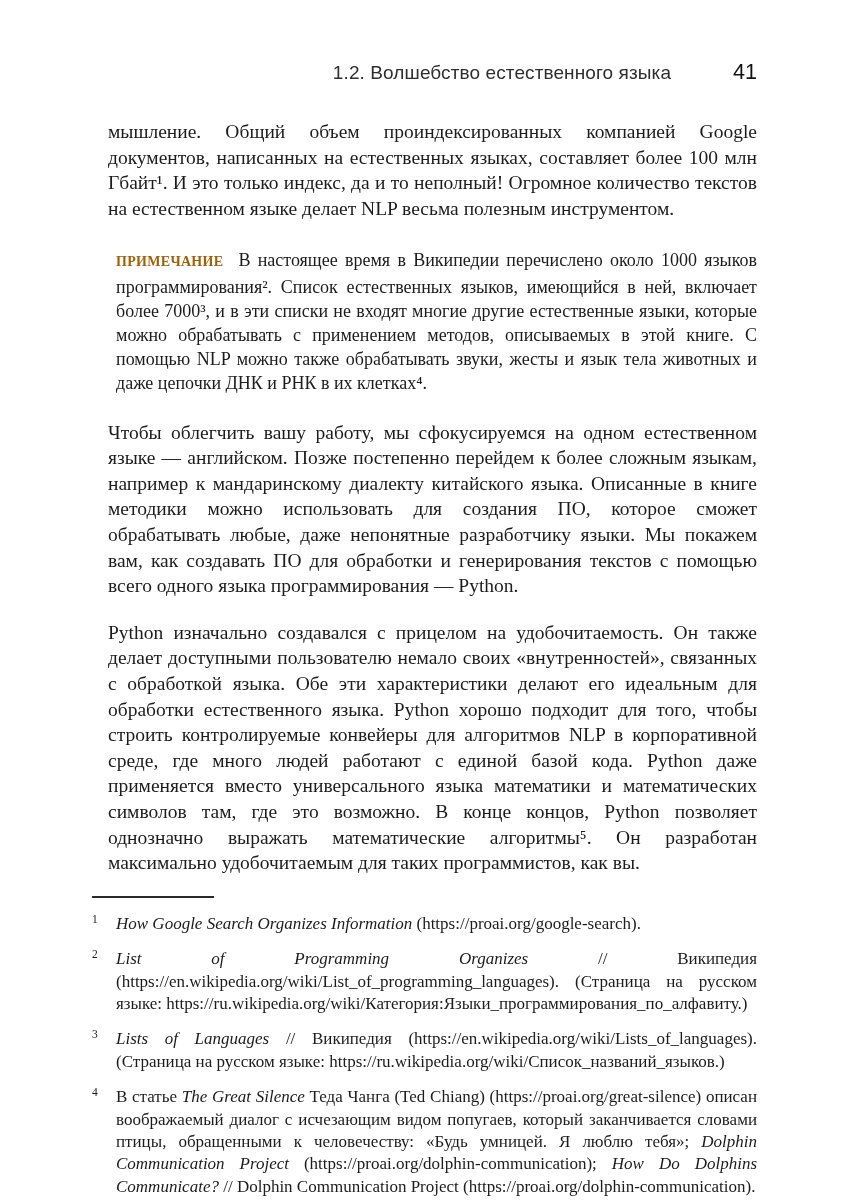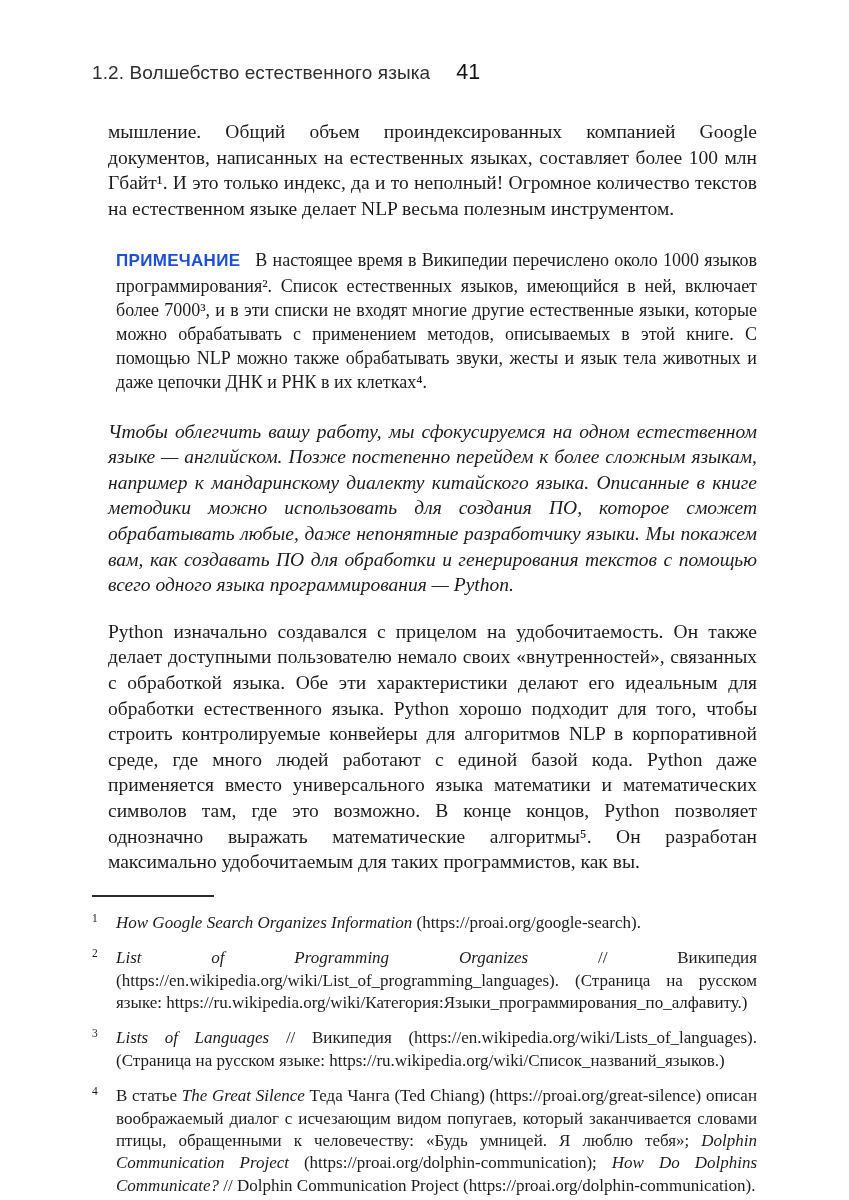--- a/index.html
+++ b/index.html
@@ -16,59 +16,61 @@
     box-sizing: border-box;
     padding: 60px 92px 0 92px;
     color: #1c1c1c;
     font-family: "Liberation Serif", serif;
     overflow: hidden;
   }
 
   
   .running-head {
     display: flex;
+    justify-content: flex-end;
     align-items: baseline;
     font-family: "Liberation Sans", sans-serif;
     margin-bottom: 34px;
+    gap: 36px;
   }
   .running-title {
     font-size: 19px;
     color: #2e2e2e;
     letter-spacing: 0.1px;
   }
   .page-number {
     font-size: 21.5px;
     font-weight: 400;
     color: #111111;
     margin-left: 26px;
   }
 
   
   .para {
     font-size: 19.5px;
     line-height: 25.6px;
     text-align: justify;
     margin: 0 0 14px 16px;
   }
-  .para.p2 { margin-top: 24px; margin-bottom: 0; font-style: italic; }
+  .para.p2 { margin-top: 24px; margin-bottom: 0; }
   .para.p3 { margin-top: 21px; margin-bottom: 0; }
 
   
   .note {
     margin: 27px 0 0 24px;
     font-size: 18px;
     line-height: 24.2px;
     text-align: justify;
   }
   .note-label {
-    font-family: Liberation Sans, sans-serif;
+    font-family: Liberation Serif, serif;
     font-weight: 700;
-    font-size: 17px;
+    font-size: 14px;
     letter-spacing: 0.3px;
-    color: #1d4ed8;
+    color: #a16207;
     margin-right: 15px;
   }
 
   
   .footnotes {
     margin-top: 20px;
     font-family: Liberation Serif, serif;
   }
   .footnote-rule {
     width: 122px;

